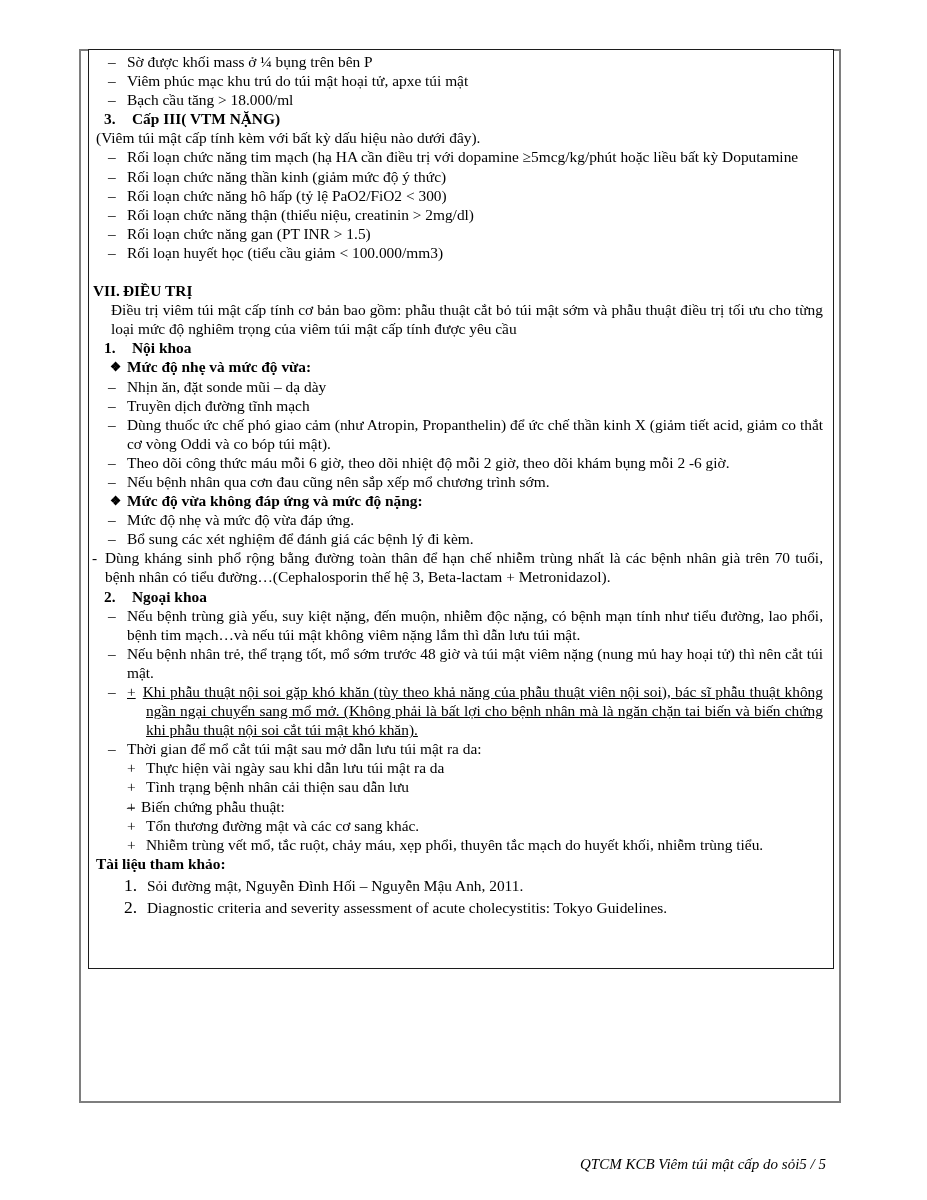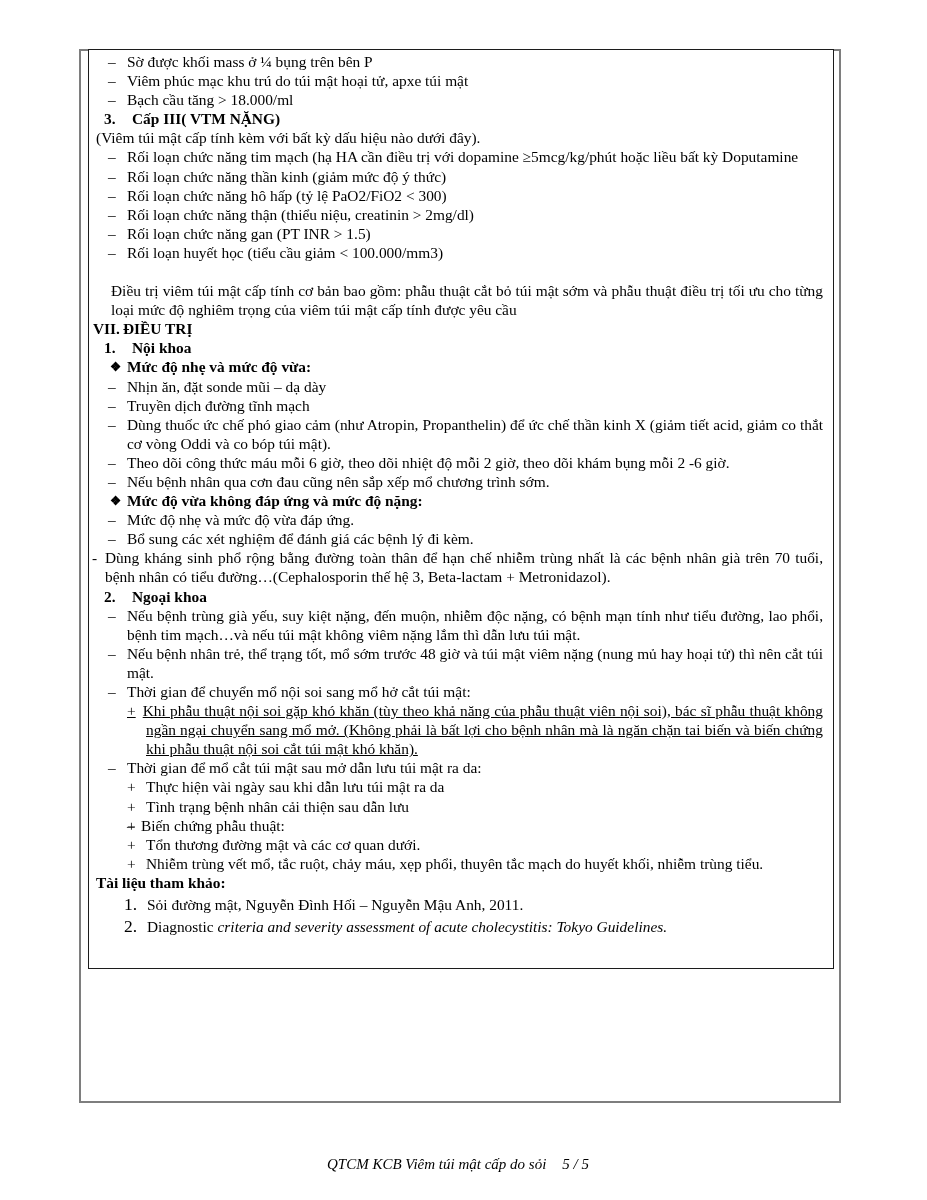--- a/index.html
+++ b/index.html
@@ -16,40 +16,40 @@
     position:absolute;left:88px;top:49px;width:746px;height:920px;
     border:1px solid #1c1c1c;box-sizing:border-box;background:#ffffff;
     padding:2px 10px 0 0;
   }
   .ln{
     position:relative;font-size:15.4px;line-height:19.1px;
     text-align:justify;
   }
   .ln .mk{position:absolute;top:0;}
   .b{font-weight:700;}
-  .it{font-style:italic;}
+  .it{}
 
   .lv-bullet{padding-left:38px;}   .lv-bullet>.mk{left:19px;}
   .lv-num{padding-left:43px;}      .lv-num>.mk{left:15px;}
   .lv-plain0{padding-left:7px;}
   .lv-vii{padding-left:34px;}      .lv-vii>.mk{left:4px;}
   .lv-para{padding-left:22px;}
   .lv-diamond{padding-left:38px;}  .lv-diamond>.mk{left:21px;font-size:12.5px;top:1px;}
   .lv-dash0{padding-left:16px;}    .lv-dash0>.mk{left:3px;}
   .lv-plus{padding-left:57px;}     .lv-plus>.mk{left:38px;}
   .lv-bullet2{padding-left:52px;}  .lv-bullet2>.mk{left:38px;}
   .lv-ref{padding-left:58px;margin-top:3px;} .lv-ref>.mk{left:35px;font-size:17.5px;line-height:18px;}
   .lv-pluspara{padding-left:57px;text-indent:-19px;text-decoration:underline;}
   .lv-pluspara>.mk{position:static;padding-right:7px;}
   .lv-spacer{height:19px;}
 
   .footer{
     position:absolute;left:90px;top:1156px;width:736px;
-    display:flex;justify-content:center;
-    font-size:15px;font-style:italic;gap:16px;
+    display:flex;justify-content:flex-end;
+    font-size:15px;font-style:italic;
   }
 </style>
 </head>
 <body>
 
 <div class="outer-box"></div>
 
 <div class="content-box">
   <div>
       <div class="ln lv-bullet"><span class="mk">–</span><span>Sờ được khối mass ở ¼ bụng trên bên P</span></div>
@@ -57,44 +57,44 @@
       <div class="ln lv-bullet"><span class="mk">–</span><span>Bạch cầu tăng &gt; 18.000/ml</span></div>
       <div class="ln lv-num b"><span class="mk">3.</span><span>Cấp III( VTM NẶNG)</span></div>
       <div class="ln lv-plain0"><span>(Viêm túi mật cấp tính kèm với bất kỳ dấu hiệu nào dưới đây).</span></div>
       <div class="ln lv-bullet"><span class="mk">–</span><span>Rối loạn chức năng tim mạch (hạ HA cần điều trị với dopamine ≥5mcg/kg/phút hoặc liều bất kỳ Doputamine</span></div>
       <div class="ln lv-bullet"><span class="mk">–</span><span>Rối loạn chức năng thần kinh (giảm mức độ ý thức)</span></div>
       <div class="ln lv-bullet"><span class="mk">–</span><span>Rối loạn chức năng hô hấp (tỷ lệ PaO2/FiO2 &lt; 300)</span></div>
       <div class="ln lv-bullet"><span class="mk">–</span><span>Rối loạn chức năng thận (thiểu niệu, creatinin &gt; 2mg/dl)</span></div>
       <div class="ln lv-bullet"><span class="mk">–</span><span>Rối loạn chức năng gan (PT INR &gt; 1.5)</span></div>
       <div class="ln lv-bullet"><span class="mk">–</span><span>Rối loạn huyết học (tiểu cầu giảm &lt; 100.000/mm3)</span></div>
       <div class="ln lv-spacer"></div>
+      <div class="ln lv-vii b"><span class="mk">VII.</span><span>ĐIỀU TRỊ</span></div>
       <div class="ln lv-para"><span>Điều trị viêm túi mật cấp tính cơ bản bao gồm: phẫu thuật cắt bỏ túi mật sớm và phẫu thuật điều trị tối ưu cho từng loại mức độ nghiêm trọng của viêm túi mật cấp tính được yêu cầu</span></div>
-      <div class="ln lv-vii b"><span class="mk">VII.</span><span>ĐIỀU TRỊ</span></div>
       <div class="ln lv-num b"><span class="mk">1.</span><span>Nội khoa</span></div>
       <div class="ln lv-diamond b"><span class="mk">❖</span><span>Mức độ nhẹ và mức độ vừa:</span></div>
       <div class="ln lv-bullet"><span class="mk">–</span><span>Nhịn ăn, đặt sonde mũi – dạ dày</span></div>
       <div class="ln lv-bullet"><span class="mk">–</span><span>Truyền dịch đường tĩnh mạch</span></div>
       <div class="ln lv-bullet"><span class="mk">–</span><span>Dùng thuốc ức chế phó giao cảm (như Atropin, Propanthelin) để ức chế thần kinh X (giảm tiết acid, giảm co thắt cơ vòng Oddi và co bóp túi mật).</span></div>
       <div class="ln lv-bullet"><span class="mk">–</span><span>Theo dõi công thức máu mỗi 6 giờ, theo dõi nhiệt độ mỗi 2 giờ, theo dõi khám bụng mỗi 2 -6 giờ.</span></div>
       <div class="ln lv-bullet"><span class="mk">–</span><span>Nếu bệnh nhân qua cơn đau cũng nên sắp xếp mổ chương trình sớm.</span></div>
       <div class="ln lv-diamond b"><span class="mk">❖</span><span>Mức độ vừa không đáp ứng và mức độ nặng:</span></div>
       <div class="ln lv-bullet"><span class="mk">–</span><span>Mức độ nhẹ và mức độ vừa đáp ứng.</span></div>
       <div class="ln lv-bullet"><span class="mk">–</span><span>Bổ sung các xét nghiệm để đánh giá các bệnh lý đi kèm.</span></div>
       <div class="ln lv-dash0"><span class="mk">-</span><span>Dùng kháng sinh phổ rộng bằng đường toàn thân để hạn chế nhiễm trùng nhất là các bệnh nhân già trên 70 tuổi, bệnh nhân có tiểu đường…(Cephalosporin thế hệ 3,  Beta-lactam + Metronidazol).</span></div>
       <div class="ln lv-num b"><span class="mk">2.</span><span>Ngoại khoa</span></div>
       <div class="ln lv-bullet"><span class="mk">–</span><span>Nếu bệnh trùng già yếu, suy kiệt nặng, đến muộn, nhiễm độc nặng, có bệnh mạn tính như tiểu đường, lao phổi, bệnh tim mạch…và nếu túi mật không viêm nặng lắm thì dẫn lưu túi mật.</span></div>
       <div class="ln lv-bullet"><span class="mk">–</span><span>Nếu bệnh nhân trẻ, thể trạng tốt, mổ sớm trước 48 giờ và túi mật viêm nặng (nung mủ hay hoại tử) thì nên cắt túi mật.</span></div>
-      <div class="ln lv-bullet"><span class="mk">–</span><span>Thời gian để chuyển mổ nội soi sang mổ hở cắt túi mật:</span></div>
+      <div class="ln lv-bullet"><span class="mk">–</span></div>
       <div class="ln lv-pluspara"><span class="mk">+</span><span>Khi phẫu thuật nội soi gặp khó khăn (tùy theo khả năng của phẫu thuật viên nội soi), bác sĩ phẫu thuật không ngần ngại chuyển sang mổ mở. (Không phải là bất lợi cho bệnh nhân mà là ngăn chặn tai biến và biến chứng khi phẫu thuật nội soi cắt túi mật khó khăn).</span></div>
       <div class="ln lv-bullet"><span class="mk">–</span><span>Thời gian để mổ cắt túi mật sau mở dẫn lưu túi mật ra da:</span></div>
       <div class="ln lv-plus"><span class="mk">+</span><span>Thực hiện vài ngày sau khi dẫn lưu túi mật ra da</span></div>
       <div class="ln lv-plus"><span class="mk">+</span><span>Tình trạng bệnh nhân cải thiện sau dẫn lưu</span></div>
       <div class="ln lv-plus"><span class="mk">+</span></div>
       <div class="ln lv-bullet2"><span class="mk">–</span><span>Biến chứng phẫu thuật:</span></div>
-      <div class="ln lv-plus"><span class="mk">+</span><span>Tổn thương đường mật và các cơ quan dưới.</span></div>
+      <div class="ln lv-plus"><span class="mk">+</span><span>Tổn thương đường mật và các cơ sang khác.</span></div>
       <div class="ln lv-plus"><span class="mk">+</span><span>Nhiễm trùng vết mổ, tắc ruột, chảy máu, xẹp phổi, thuyên tắc mạch do huyết khối, nhiễm trùng tiểu.</span></div>
       <div class="ln lv-plain0 b"><span>Tài liệu tham khảo:</span></div>
       <div class="ln lv-ref"><span class="mk">1.</span><span>Sỏi đường mật, Nguyễn Đình Hối – Nguyễn Mậu Anh, 2011.</span></div>
       <div class="ln lv-ref"><span class="mk">2.</span><span>Diagnostic </span><span class="it">criteria and severity assessment of acute cholecystitis: Tokyo Guidelines.</span></div>
     </div>
 </div>
 
 <div class="footer">
   <span>QTCM KCB Viêm túi mật cấp do sỏi</span>
   <span>5 / 5</span>

